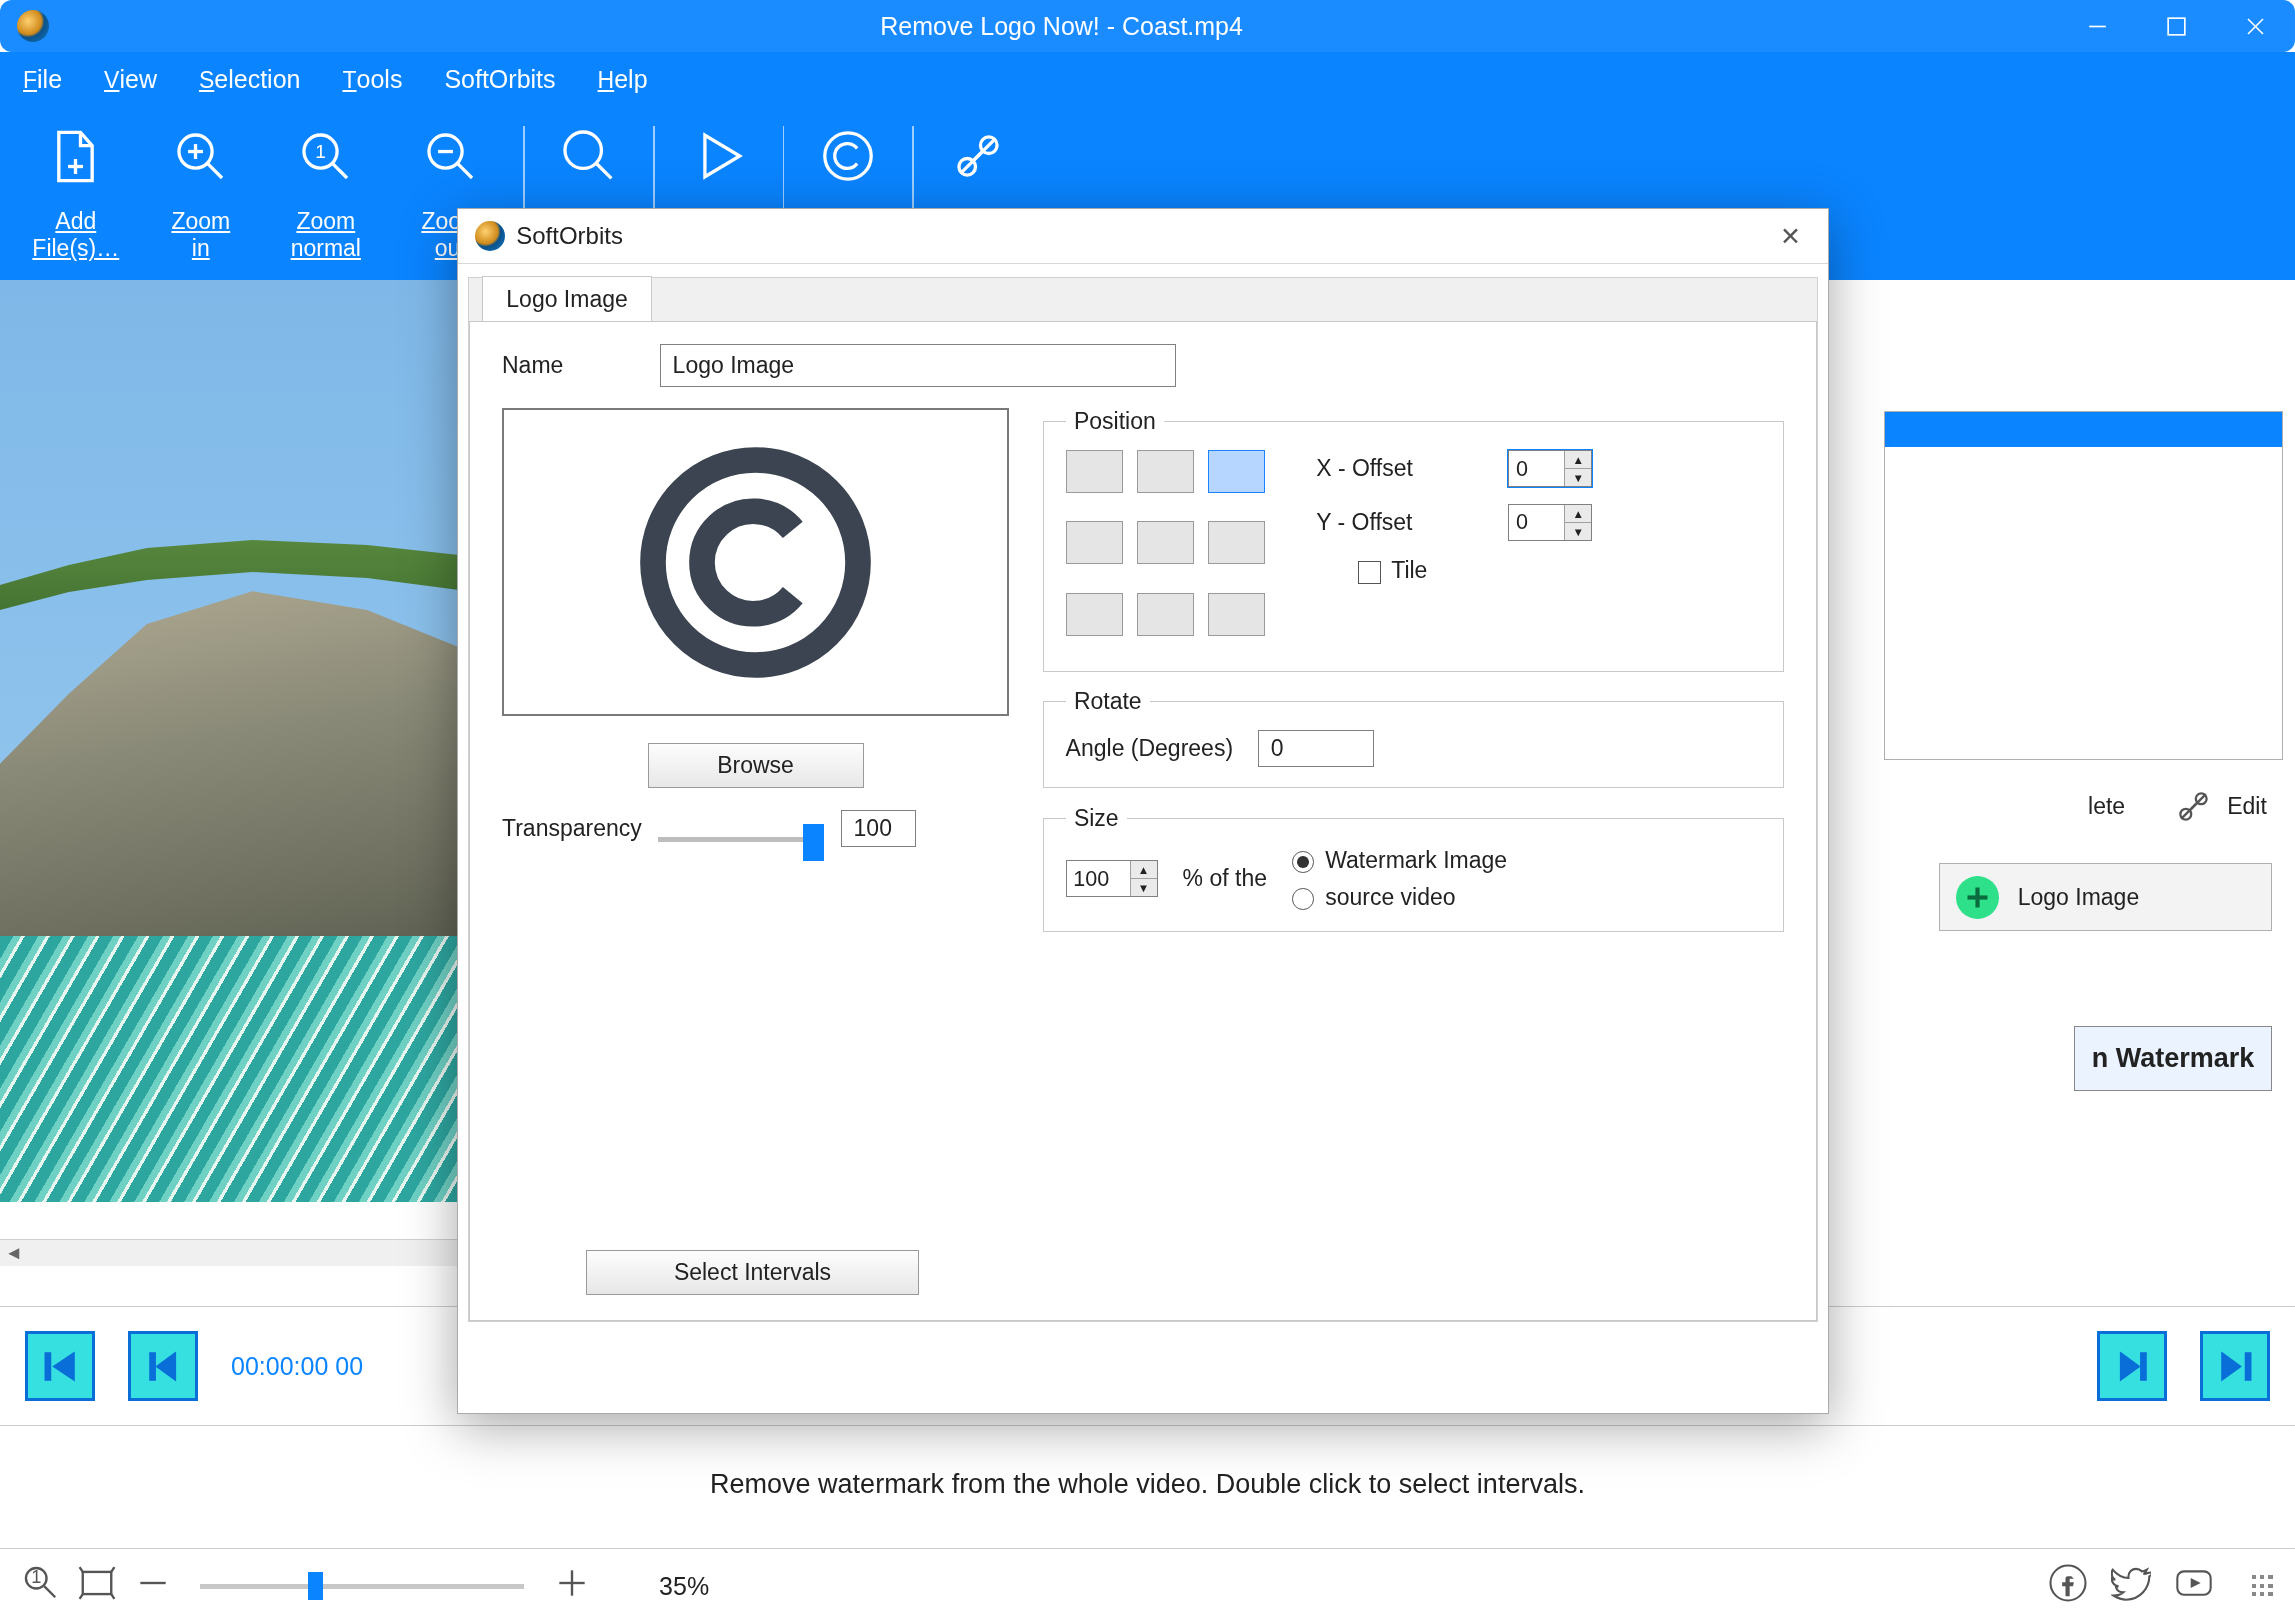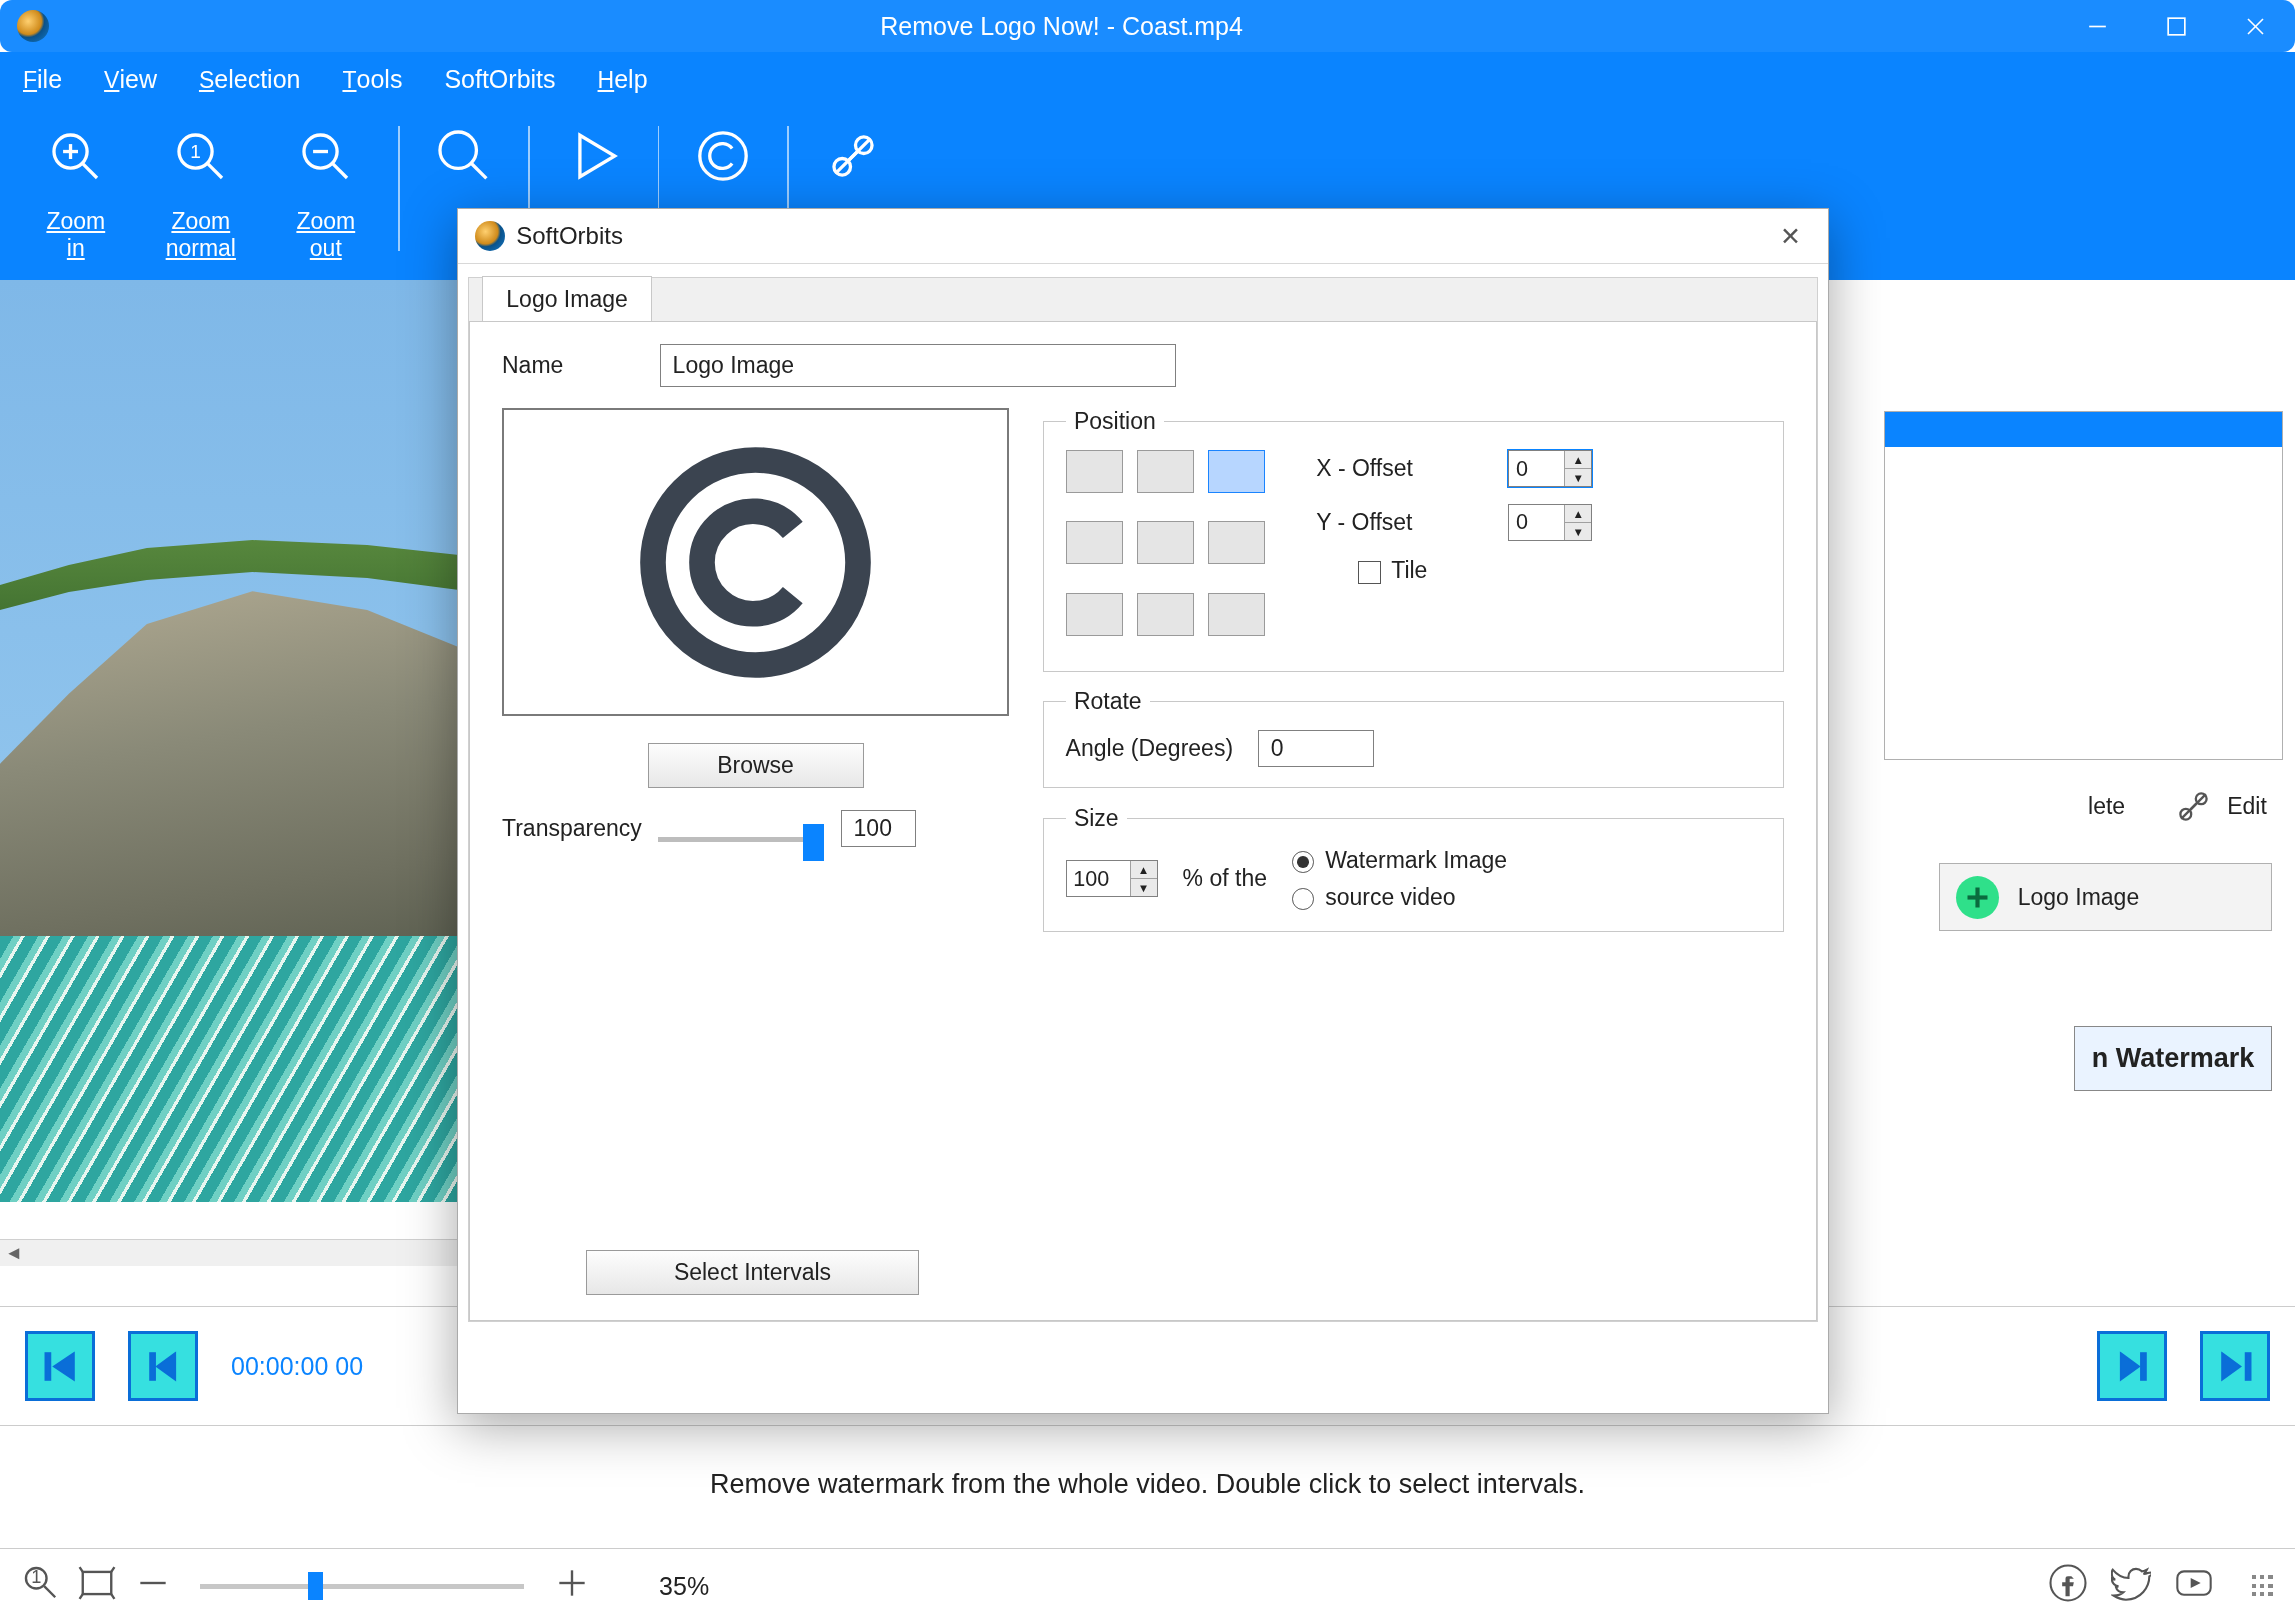--- a/index.html
+++ b/index.html
@@ -158,20 +158,31 @@
 <div class="menubar">
   <span><u>F</u>ile</span>
   <span><u>V</u>iew</span>
   <span><u>S</u>election</span>
   <span><u>T</u>ools</span>
   <span>SoftOrbits</span>
   <span><u>H</u>elp</span>
 </div>
 
 <div class="toolbar">
+  <div class="tbtn">
+    <div class="glyph">
+        <svg width="47" height="55" viewBox="0 0 56 66">
+          <path d="M8 4h26l14 16v42H8z"></path>
+          <path d="M34 4v16h14"></path>
+          <line x1="28" y1="36" x2="28" y2="54"></line>
+          <line x1="19" y1="45" x2="37" y2="45"></line>
+        </svg>
+      </div>
+    <div class="lbl und">Add<br>File(s)…</div>
+  </div>
   <div class="tbtn">
     <div class="glyph">
         <svg width="53" height="53" viewBox="0 0 64 64">
           <circle cx="26" cy="26" r="20"></circle>
           <line x1="41" y1="41" x2="58" y2="58"></line>
           <line x1="26" y1="17" x2="26" y2="35"></line>
           <line x1="17" y1="26" x2="35" y2="26"></line>
         </svg>
       </div>
     <div class="lbl und">Zoom<br>in</div>

